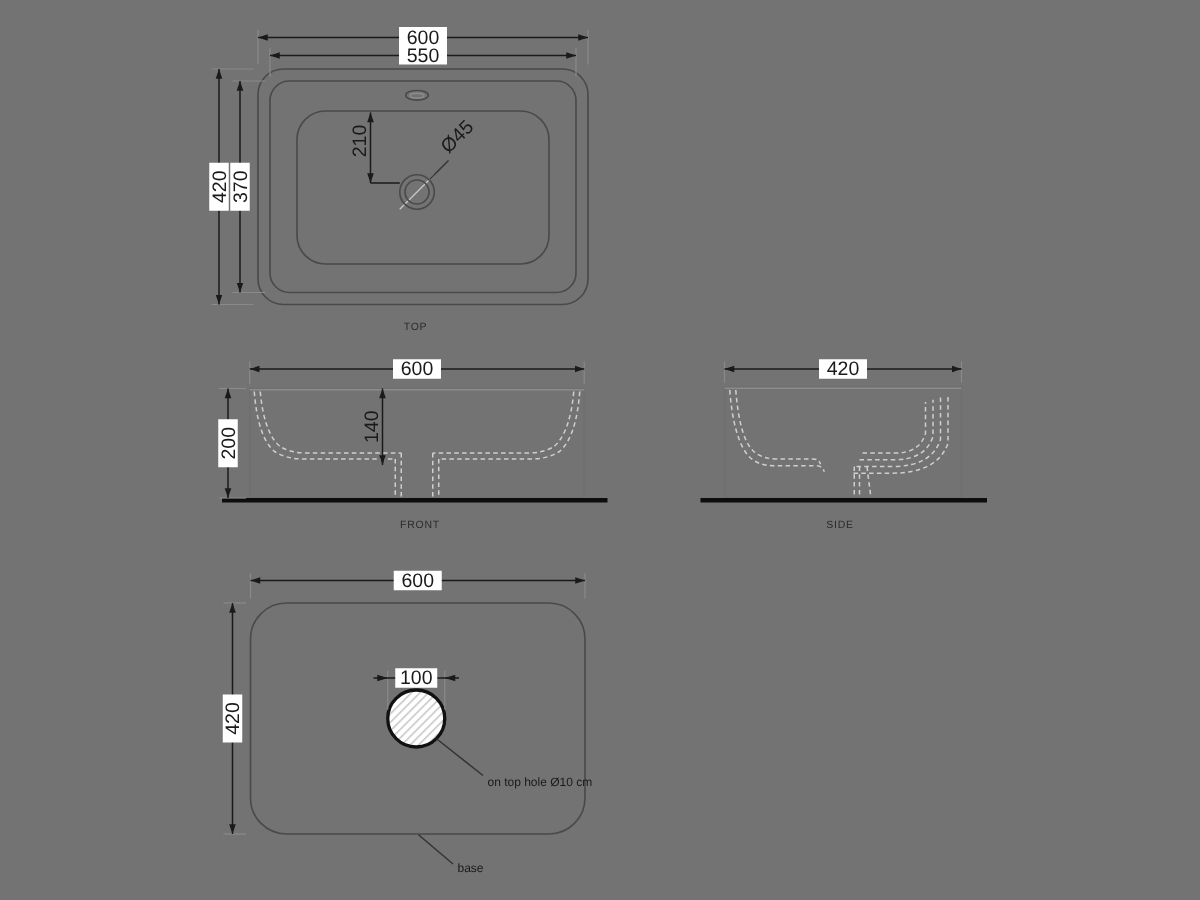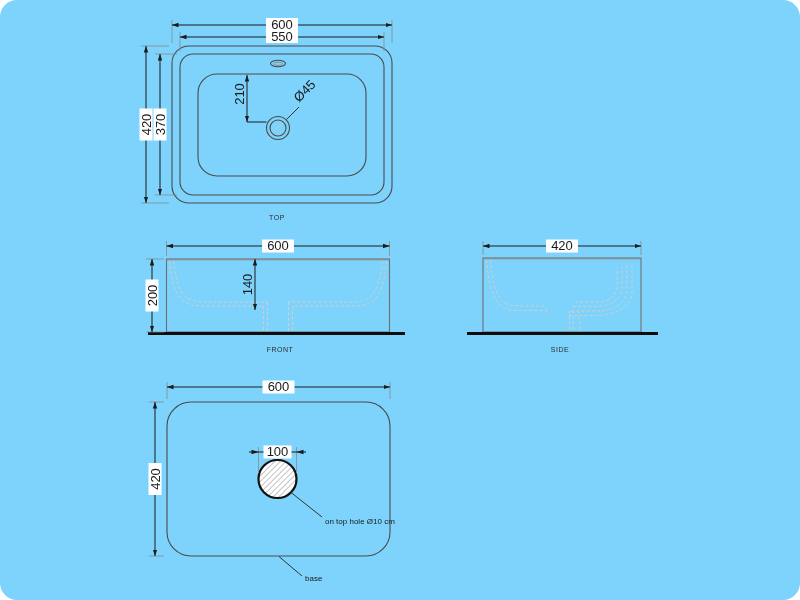--- a/index.html
+++ b/index.html
@@ -1,16 +1,16 @@
 <!DOCTYPE html>
 <html><head>
 <meta charset="utf-8">
 <style>
   html,body{margin:0;padding:0;background:#ffffff;}
-  .stage{width:800px;height:600px;position:relative;background:#7dd3fc;overflow:hidden;border-radius:17px;}
+  .stage{width:800px;height:600px;position:relative;background:#737373;overflow:hidden;}
   svg{display:block;}
   text{font-family:"Liberation Sans", sans-serif;fill:#1a1a1a;}
   .dim-text{font-size:13px;}
   .view-label{font-size:7px;letter-spacing:0.5px;fill:#2b2b2b;}
   .note-text{font-size:8px;fill:#1a1a1a;}
   .dimline{stroke:#1a1a1a;stroke-width:1;fill:none;}
   .extline{stroke:#8a8a8a;stroke-width:0.8;fill:none;}
   .geo{stroke:#4a4a4a;stroke-width:1.1;fill:none;}
   .geo-light{stroke:#8c8c8c;stroke-width:1;fill:none;}
   .dash{stroke:#cfcfcf;stroke-width:1;fill:none;stroke-dasharray:3 2.2;}

